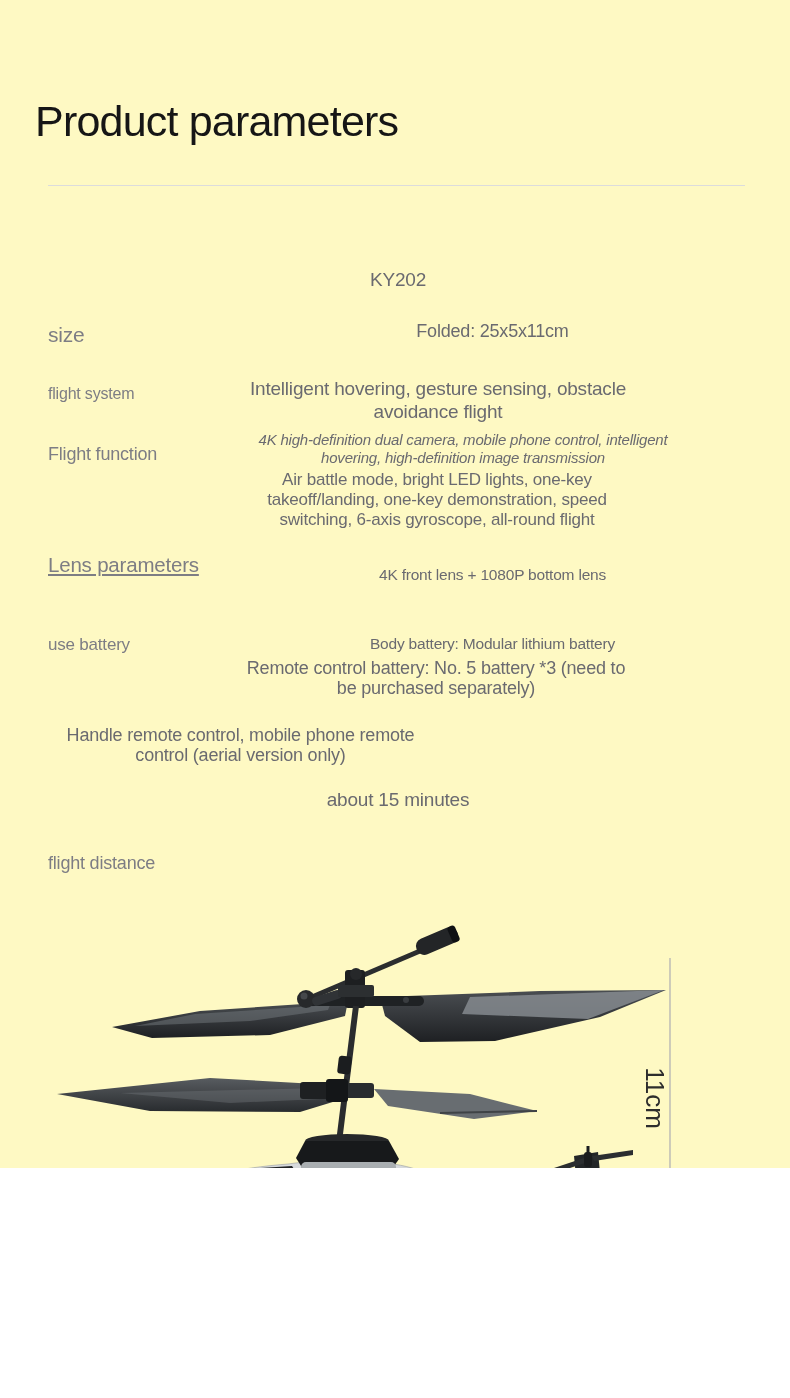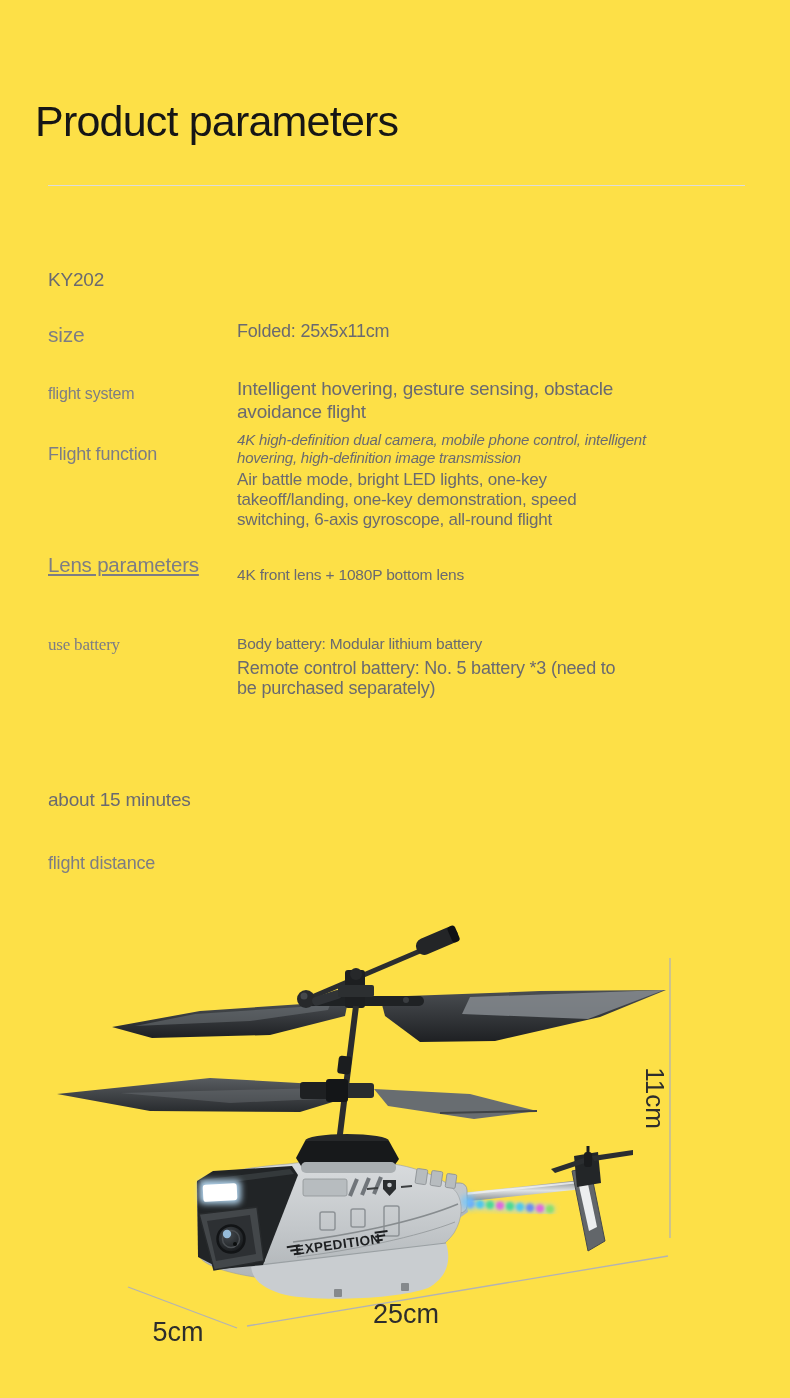--- a/index.html
+++ b/index.html
@@ -1,29 +1,29 @@
 <!DOCTYPE html>
 <html><head>
 <meta charset="utf-8">
 <style>
   html,body{margin:0;padding:0;background:#fff;}
-  .page{position:relative;width:790px;height:1398px;background:#fde047;overflow:hidden;
+  .page{position:relative;width:790px;height:1168px;background:#fef9c3;overflow:hidden;
         font-family:"Liberation Sans",sans-serif;}
   .title{position:absolute;left:35px;top:98px;margin:0;font-size:43px;font-weight:500;
          letter-spacing:-0.8px;color:#161616;line-height:46px;}
   .divider{position:absolute;left:48px;top:185px;width:697px;height:1px;background:#dcdcdc;}
   .row{position:absolute;left:48px;width:700px;display:flex;}
   .label{width:189px;flex:none;color:#7d7d84;letter-spacing:-0.2px;}
-  .vals{flex:1;color:#6a6a70;letter-spacing:-0.2px;}
+  .vals{flex:1;color:#6a6a70;letter-spacing:-0.2px;text-align:center;}
   .l20{font-size:20px;line-height:24px;}
   .l21{font-size:21px;line-height:24px;}
   .l205{font-size:20.5px;line-height:23px;text-decoration:underline;}
   .l18{font-size:18px;line-height:22px;}
   .l175{font-size:16px;line-height:21px;}
-  .l17{font-size:17px;line-height:21px;font-family:Liberation Serif, serif;}
+  .l17{font-size:17px;line-height:21px;}
   .v19{font-size:19px;line-height:23px;}
   .v18{font-size:18px;line-height:21px;}
   .v18t{font-size:18px;line-height:20px;}
   .v17{font-size:17px;line-height:20px;}
   .v155{font-size:15.5px;line-height:19px;}
   .v15{font-size:15px;line-height:18px;font-style:italic;}
   .heli{position:absolute;left:0;top:900px;width:790px;height:480px;}
   svg text{font-family:"Liberation Sans",sans-serif;}
 </style>
 </head>
@@ -71,20 +71,23 @@
 
   <div class="row" style="top:631px">
     <div class="label l17" style="padding-top:3px">use battery</div>
     <div class="vals" style="padding-top:3px">
       <div class="v155">Body battery: Modular lithium battery</div>
       <div class="v18t" style="max-width:398px;margin-top:5px">Remote control battery: No. 5 battery *3 (need to be purchased separately)</div>
     </div>
   </div>
 
   <div class="row" style="top:725px">
+    <div class="vals" style="max-width:385px">
+        <div class="v18t">Handle remote control, mobile phone remote control (aerial version only)</div>
+      </div>
   </div>
 
   <div class="row" style="top:788px">
     <div class="vals">
         <div class="v19">about 15 minutes</div>
       </div>
   </div>
 
   <div class="row" style="top:849px">
     <div class="label l18" style="padding-top:3px">flight distance</div>

